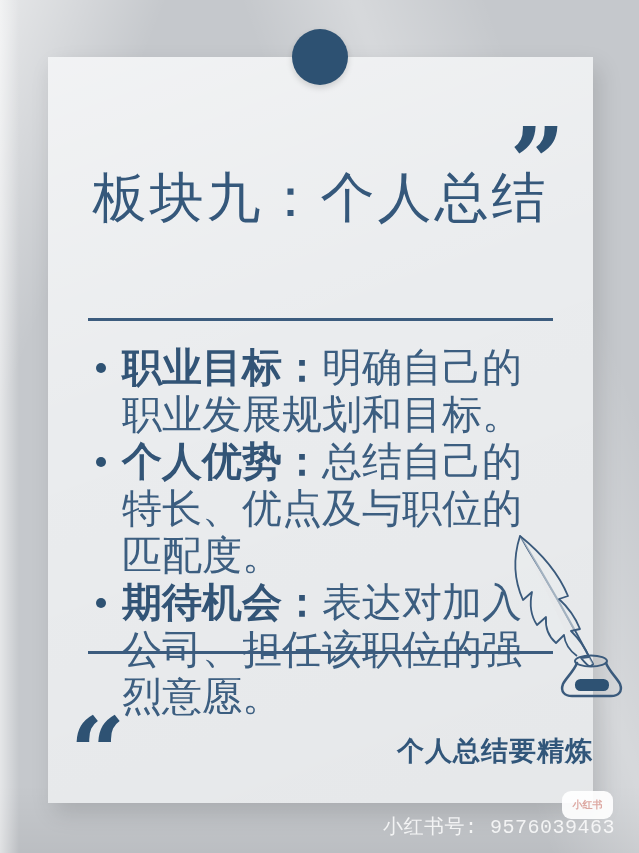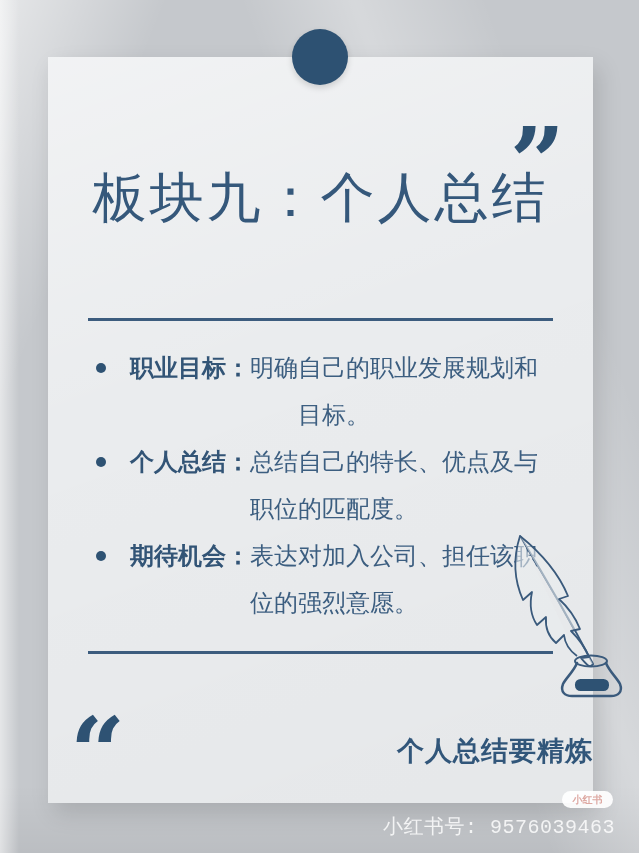--- a/index.html
+++ b/index.html
@@ -72,24 +72,23 @@
 
   .bullet-list {
     position:absolute;
     left:48px; top:287px;
     width:450px;
     list-style:none;
   }
   .bullet-item {
     position:relative;
     padding-left:26px;
-    font-size:24px;
+    font-size:40px;
     line-height:47px;
     color:#3c5e80;
-    text-align:center;
   }
   .bullet-dot {
     position:absolute;
     left:0; top:19px;
     width:10px; height:10px;
     border-radius:50%;
     background:#2e5273;
   }
   .bullet-label { font-weight:bold; color:#325476; }
 
@@ -107,21 +106,21 @@
     text-align:right;
     font-size:27px;
     font-weight:bold;
     letter-spacing:1px;
     color:#31567a;
   }
 
   .wm-badge {
     position:absolute;
     left:562px; top:791px;
-    width:51px; height:17px;
+    width:51px; height:28px;
     border-radius:9px;
     background:rgba(255,255,255,0.92);
     display:flex; align-items:center; justify-content:center;
     font-size:10px;
     font-weight:bold;
     color:#dda8a2;
     z-index:4;
   }
   .wm-id {
     position:absolute;
@@ -144,21 +143,21 @@
 
   <div class="divider divider-top"></div>
 
   <ul class="bullet-list">
     <li class="bullet-item">
       <span class="bullet-dot"></span>
       <span class="bullet-label">职业目标：</span><span>明确自己的职业发展规划和目标。</span>
     </li>
     <li class="bullet-item">
       <span class="bullet-dot"></span>
-      <span class="bullet-label">个人总结：</span><span>总结自己的特长、优点及与职位的匹配度。</span>
+      <span class="bullet-label">个人优势：</span><span>总结自己的特长、优点及与职位的匹配度。</span>
     </li>
     <li class="bullet-item">
       <span class="bullet-dot"></span>
       <span class="bullet-label">期待机会：</span><span>表达对加入公司、担任该职位的强烈意愿。</span>
     </li>
   </ul>
 
   <div class="divider divider-bottom"></div>
 
   <svg class="quill-art" viewBox="0 0 122 176" fill="none" xmlns="http://www.w3.org/2000/svg">

